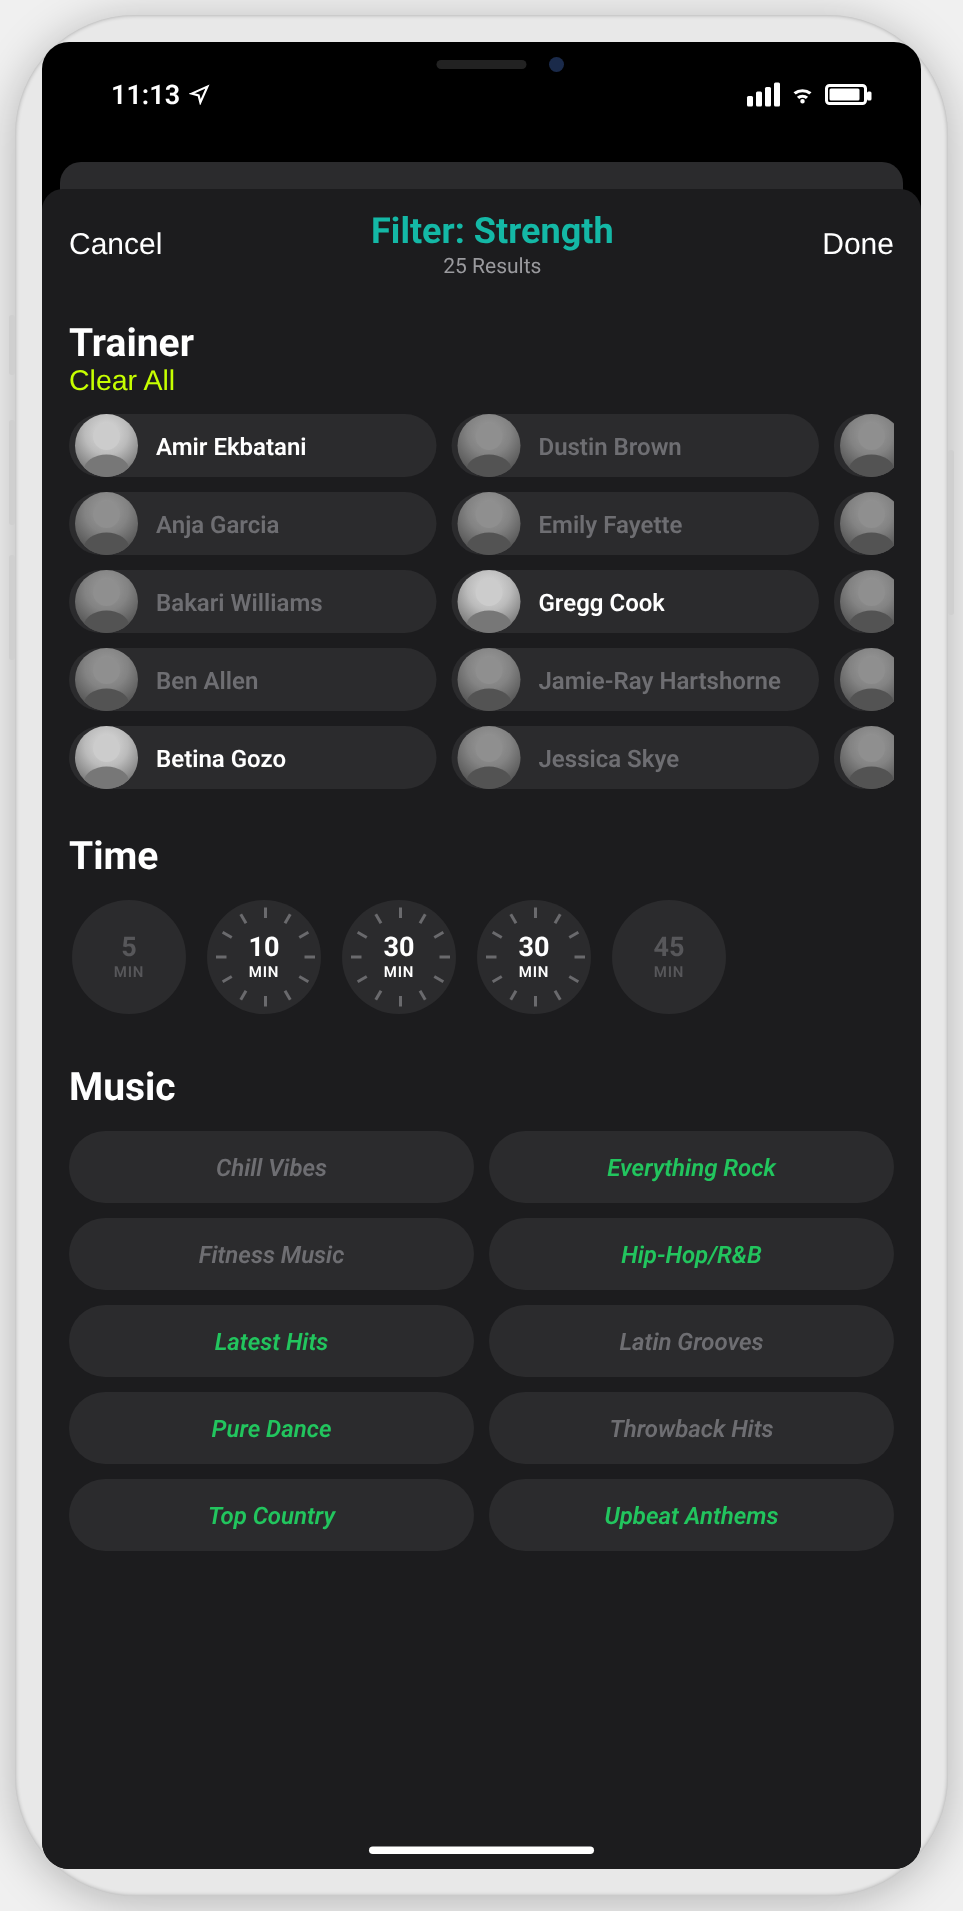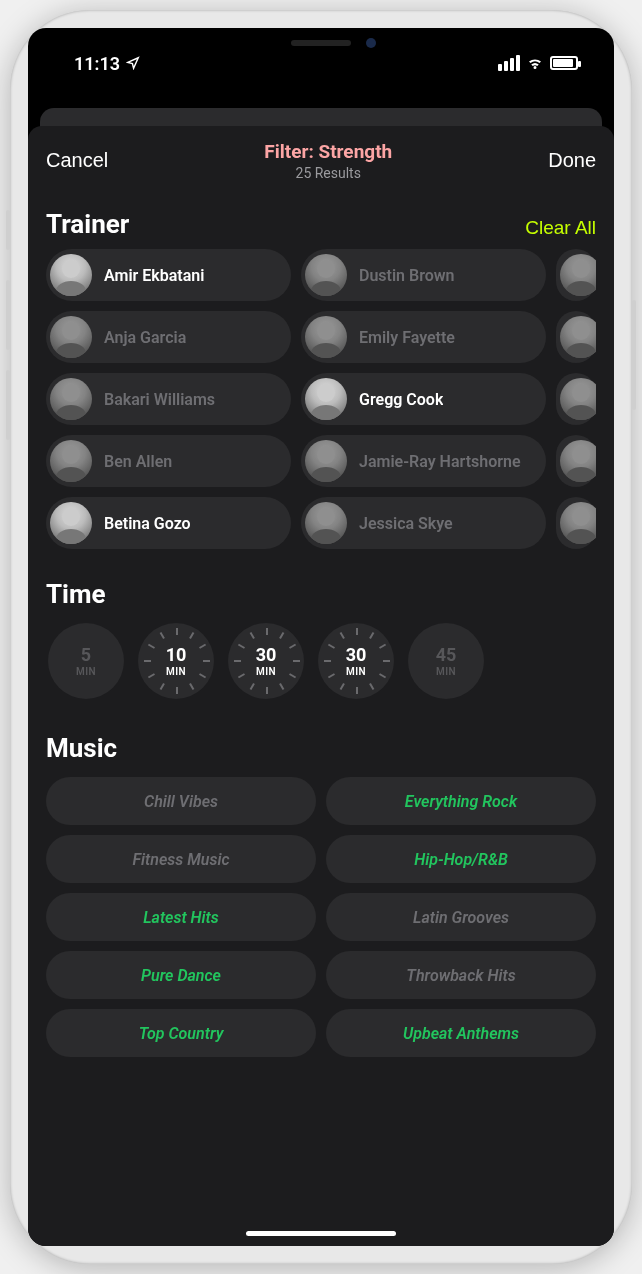--- a/index.html
+++ b/index.html
@@ -100,46 +100,46 @@
     padding: 14px 18px 10px 18px;
   }
   .cancel-btn, .done-btn {
     color:#fff;
     font-size:20px;
     background:none; border:none;
     cursor:pointer;
   }
   .done-btn { font-weight:400; }
   .sheet-title-wrap { text-align:center; }
-  .sheet-title { color:#fca5a5; font-size:19px; font-weight:700; }
+  .sheet-title { color:#14b8a6; font-size:24px; font-weight:700; }
   .sheet-sub { color:#9a9a9e; font-size:14px; margin-top:2px;}
 
   .content {
     padding: 8px 18px 0 18px;
     height: calc(100% - 70px);
     overflow: hidden;
   }
   .section-head {
-    display:flex; justify-content:space-between; align-items:flex-end;
-    margin-top: 10px; margin-bottom:10px;
+    display:flex; justify-content:space-between; align-items:flex-start;
+    margin-top: 10px; margin-bottom:10px;flex-direction:column;
   }
   .section-title { color:#fff; font-size:26px; font-weight:700; }
   .clear-all { color:#c6ff00; font-size:19px; background:none; border:none; cursor:pointer;}
 
   .trainer-grid {
     display:flex; gap:10px;
     overflow:hidden;
   }
   .trainer-col { display:flex; flex-direction:column; gap:10px; min-width:245px;}
   .trainer-col.peek { min-width:20px; }
   .trainer-chip {
     display:flex; align-items:center;
     background:#2b2b2d;
     border-radius:26px;
-    height:52px;
+    height:42px;
     padding: 4px 16px 4px 4px;
     gap:12px;
     cursor:pointer;
   }
   .avatar {
     width:42px; height:42px; border-radius:50%;
     background: radial-gradient(circle at 50% 30%, #ddd 0%, #bbb 40%, #888 70%, #555 100%);
     flex-shrink:0;
     position:relative;
     overflow:hidden;

